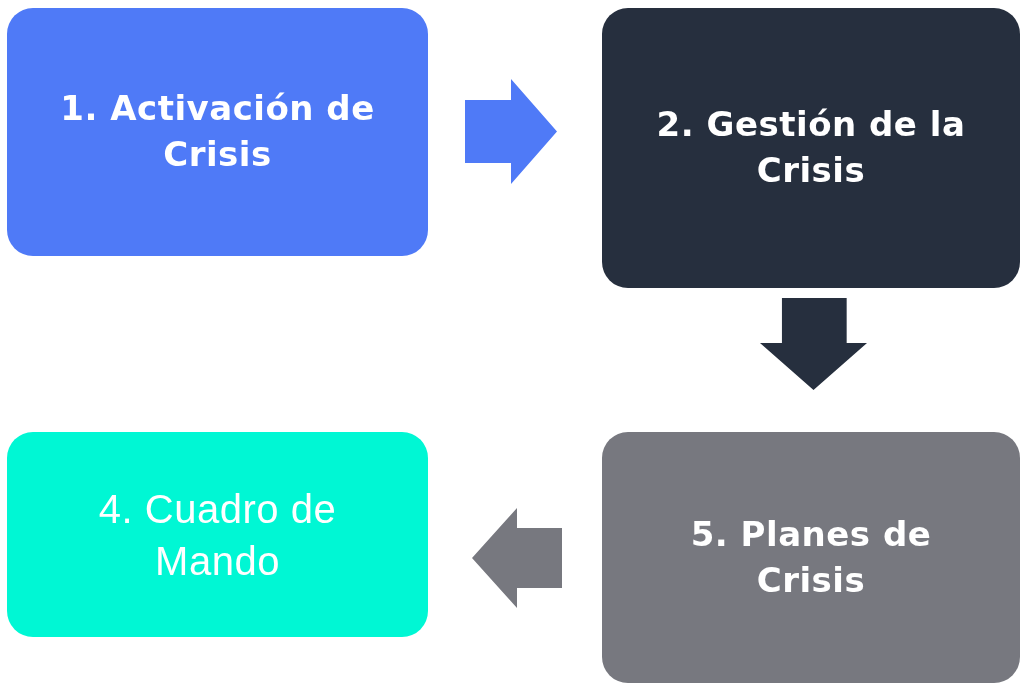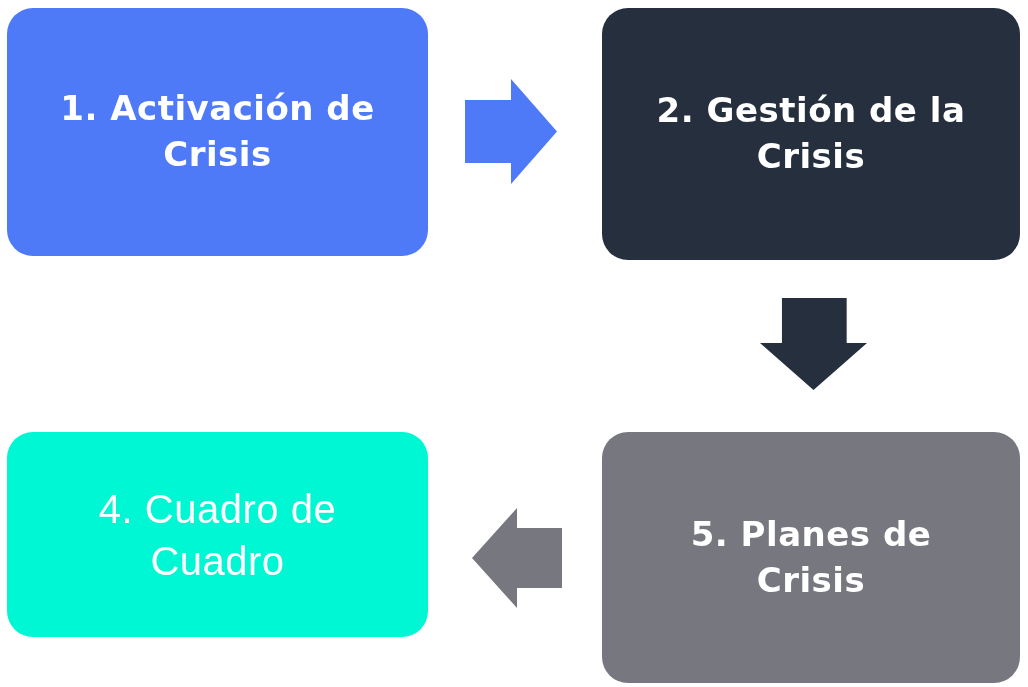--- a/index.html
+++ b/index.html
@@ -40,21 +40,21 @@
     letter-spacing: 0.5px;
   }
   .step-light {
     font-family: "Liberation Sans", sans-serif;
     font-weight: 400;
     font-size: 40px;
     line-height: 1.3;
     letter-spacing: 0.5px;
   }
   .box-1 { left: 7px;   top: 8px;   width: 421px; height: 248px; }
-  .box-2 { left: 602px; top: 8px;   width: 418px; height: 252px; }
+  .box-2 { left: 602px; top: 8px;   width: 418px; height: 280px; }
   .box-3 { left: 602px; top: 432px; width: 418px; height: 251px; }
   .box-4 { left: 7px;   top: 432px; width: 421px; height: 205px; }
 
   .arrow {
     position: absolute;
   }
   .arrow-right {
     left: 465px; top: 79px; width: 92px; height: 105px;
     clip-path: polygon(0 20%, 50% 20%, 50% 0, 100% 50%, 50% 100%, 50% 80%, 0 80%);
   }
@@ -89,21 +89,21 @@
   <div class="step-box step-bold box-3" style="background-color: rgb(119, 120, 127);">
     <div class="lines">
       <div>5. Planes de</div>
       <div>Crisis</div>
     </div>
   </div>
 
   <div class="step-box step-light box-4" style="background-color: rgb(0, 247, 212);">
     <div class="lines">
       <div>4. Cuadro de</div>
-      <div>Cuadro</div>
+      <div>Mando</div>
     </div>
   </div>
 
   <div class="arrow arrow-right" style="background-color: rgb(79, 122, 247);"></div>
 
   <div class="arrow arrow-down" style="background-color: rgb(38, 47, 62);"></div>
 
   <div class="arrow arrow-left" style="background-color: rgb(119, 120, 127);"></div>
 
 </div>

